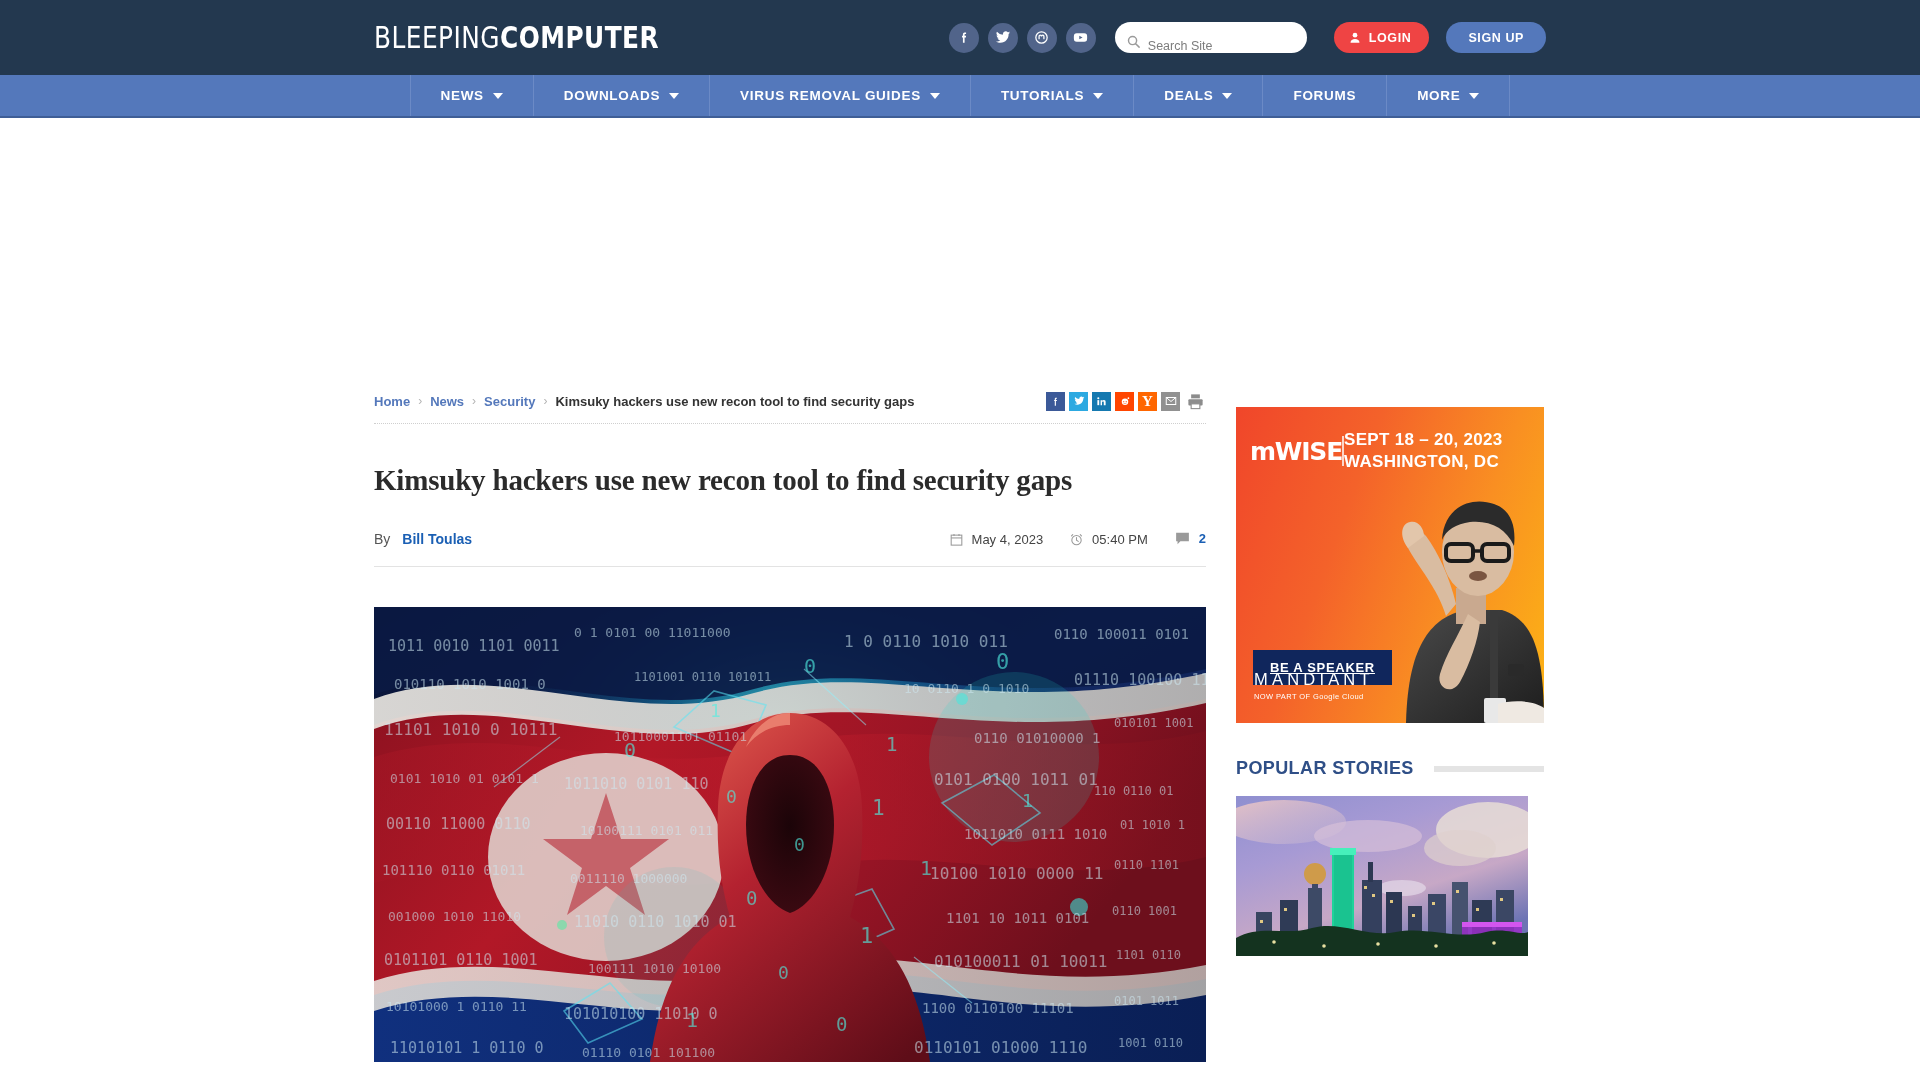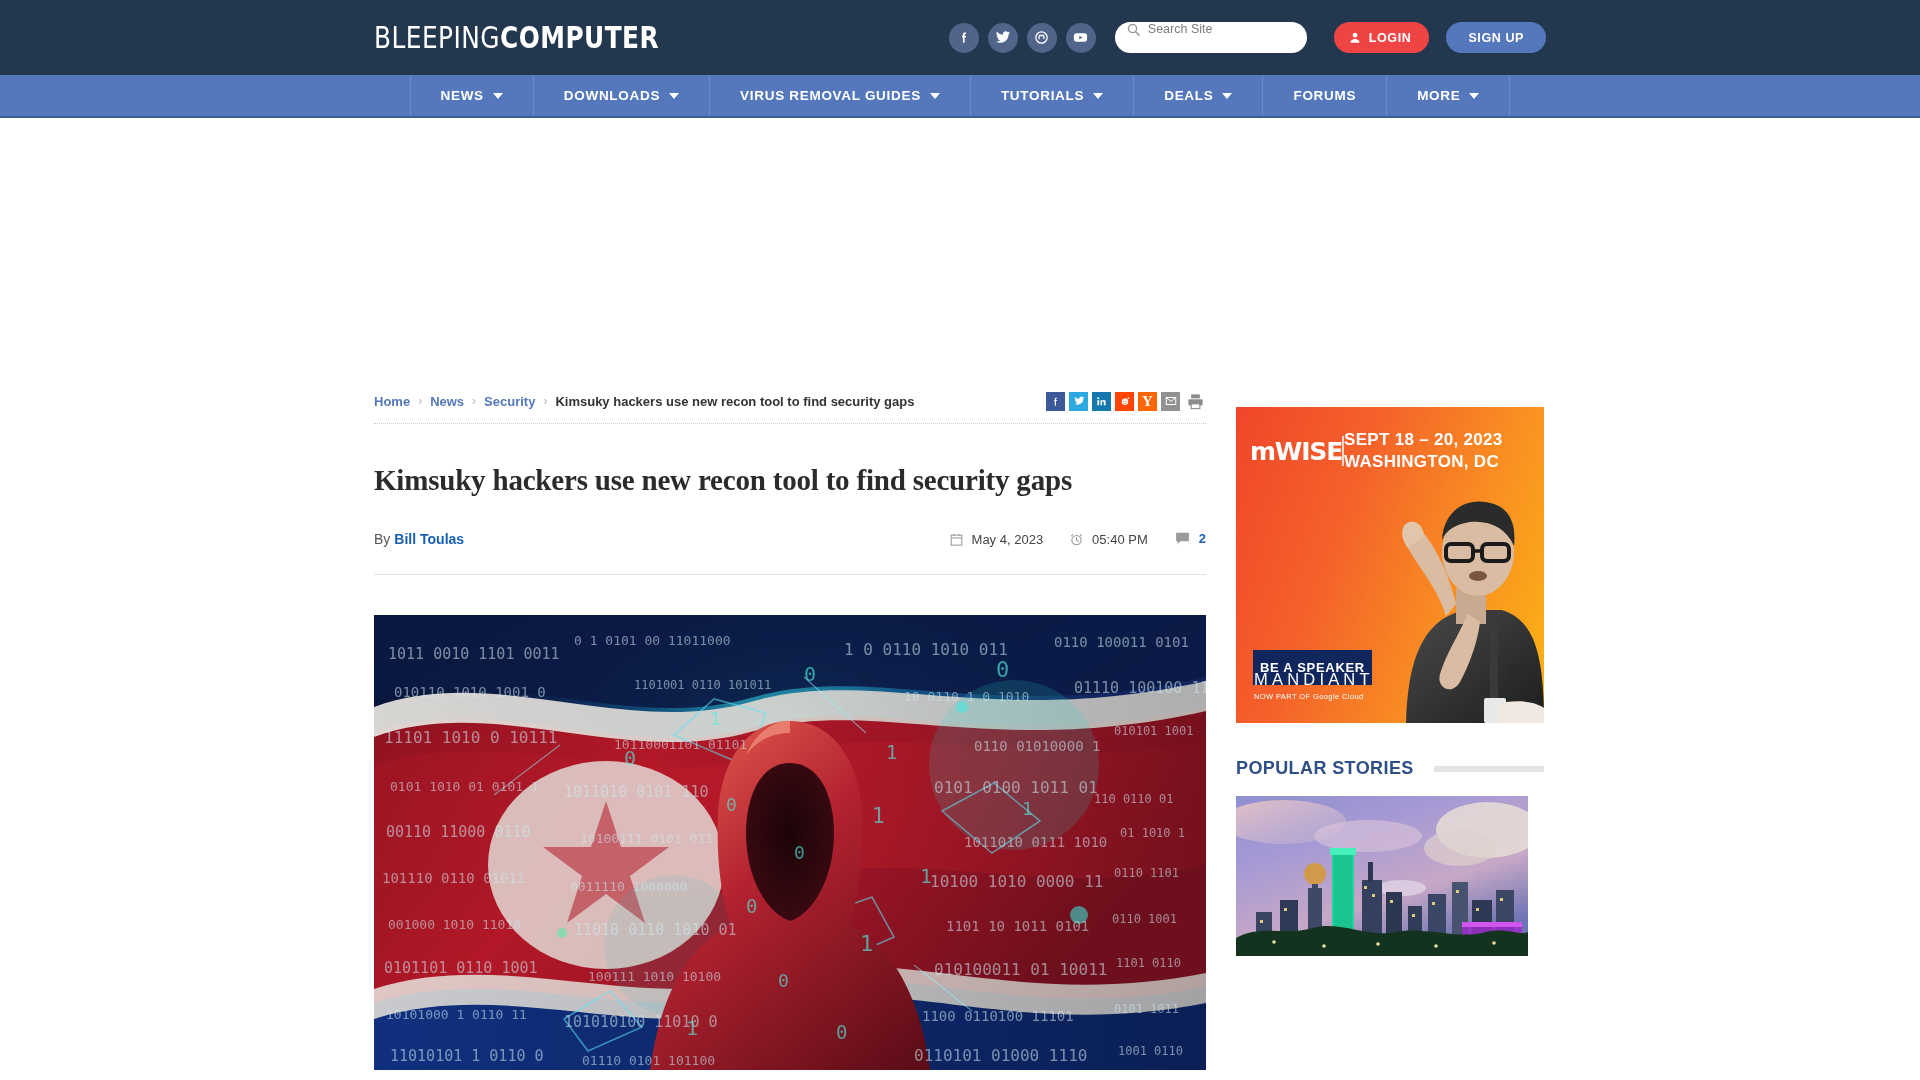--- a/index.html
+++ b/index.html
@@ -49,21 +49,21 @@
     background: #51648a;
     display: flex; align-items: center; justify-content: center;
     color: #fff;
   }
   .soc svg { display: block; }
 
   .searchbox {
     width: 192px; height: 31px;
     background: #fff;
     border-radius: 16px;
-    display: flex; align-items: flex-start;
+    display: flex; align-items: flex-end;
     padding: 0 10px 0 11px;
     margin-left: 10px;
     gap: 7px;
   }
   .searchbox .mag { flex: 0 0 auto; }
   .searchbox input {
     border: 0; outline: 0;
     font-size: 12.5px;
     color: #666;
     width: 100%;
@@ -163,26 +163,26 @@
     font-family: "Liberation Serif", "DejaVu Serif", serif;
     font-size: 29px;
     font-weight: bold;
     color: #2b2b2b;
     letter-spacing: -0.2px;
     margin-top: 40px;
   }
   .byline {
     display: flex; align-items: center;
     margin-top: 33px;
-    padding-bottom: 27px;
+    padding-bottom: 19px;
     border-bottom: 1px solid #e3e3e3;
     font-size: 14px;
     color: #555;
   }
-  .byline .author { color: #1a5fb4; font-weight: bold; margin-left: 4px; }
+  .byline .author { color: #1a5fb4; font-weight: bold; margin-left: 12px; }
   .meta { margin-left: auto; display: flex; align-items: flex-end; gap: 26px; font-size: 13px; color: #444; }
   .meta .cell { display: flex; align-items: center; gap: 8px; }
   .cmt-count { color: #1a5fb4; font-weight: bold; }
 
   
   .hero {
     margin-top: 40px;
     width: 832px;
     height: 455px;
     overflow: hidden;
@@ -211,21 +211,22 @@
   .ad-head {
     position: absolute; top: 98px; left: 15px;
     color: #fff; font-size: 21.5px; font-weight: 800; line-height: 1.13;
     font-family: "DejaVu Sans", sans-serif;
     width: 195px;
   }
   .ad-cta {
     position: absolute; left: 17px; top: 243px;
     background: #10265c; color: #fff;
     font-size: 13px; font-weight: bold; letter-spacing: .7px;
-    padding: 10px 7px;
+    padding: 10px 17px;
+    text-decoration: underline;
   }
   .ad-brand {
     position: absolute; left: 18px; bottom: 22px;
     color: #fff;
   }
   .ad-brand .m1 { font-size: 16.5px; letter-spacing: 4.2px; font-weight: 400; }
   .ad-brand .m2 { font-size: 7.5px; letter-spacing: .4px; margin-top: 3px; }
   .ad-person { position: absolute; right: 0; bottom: 0; width: 150px; height: 255px; }
 
   

